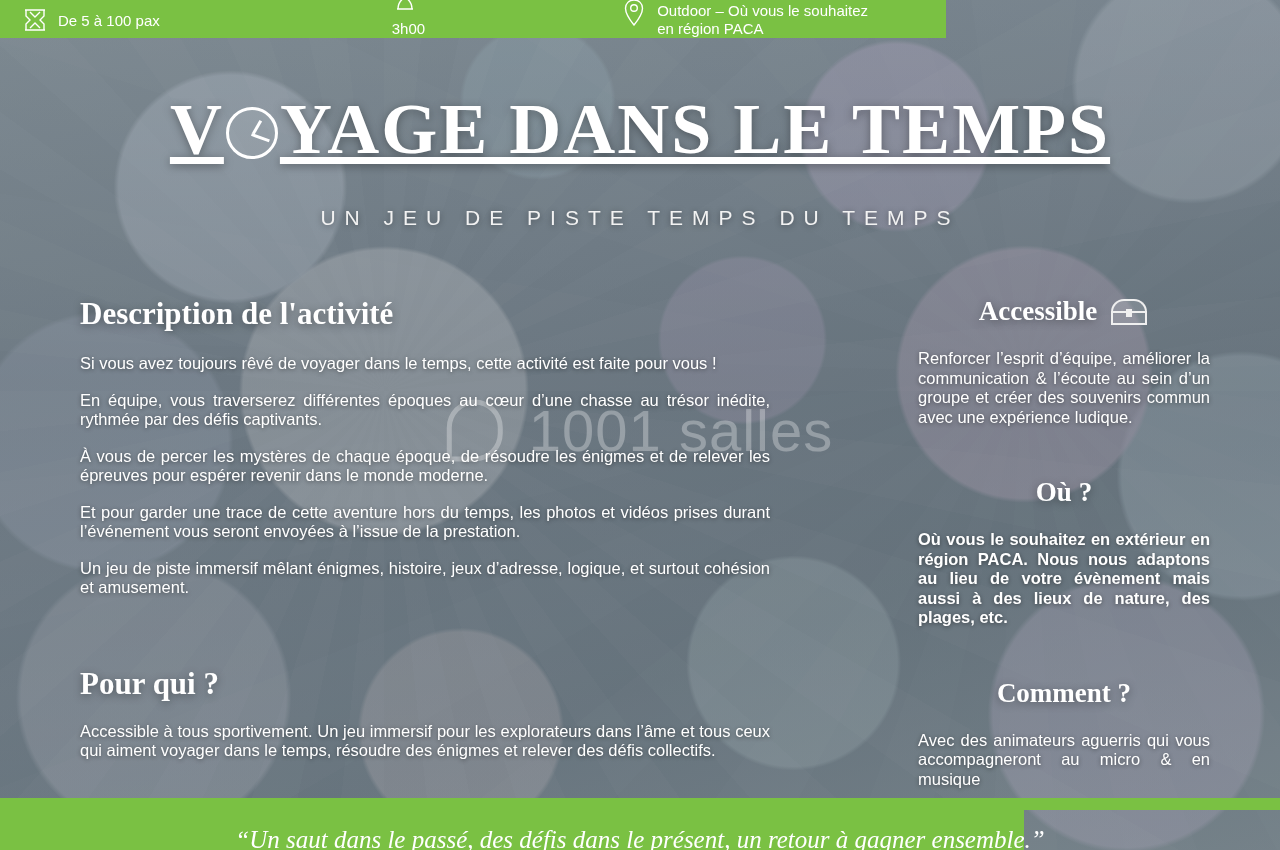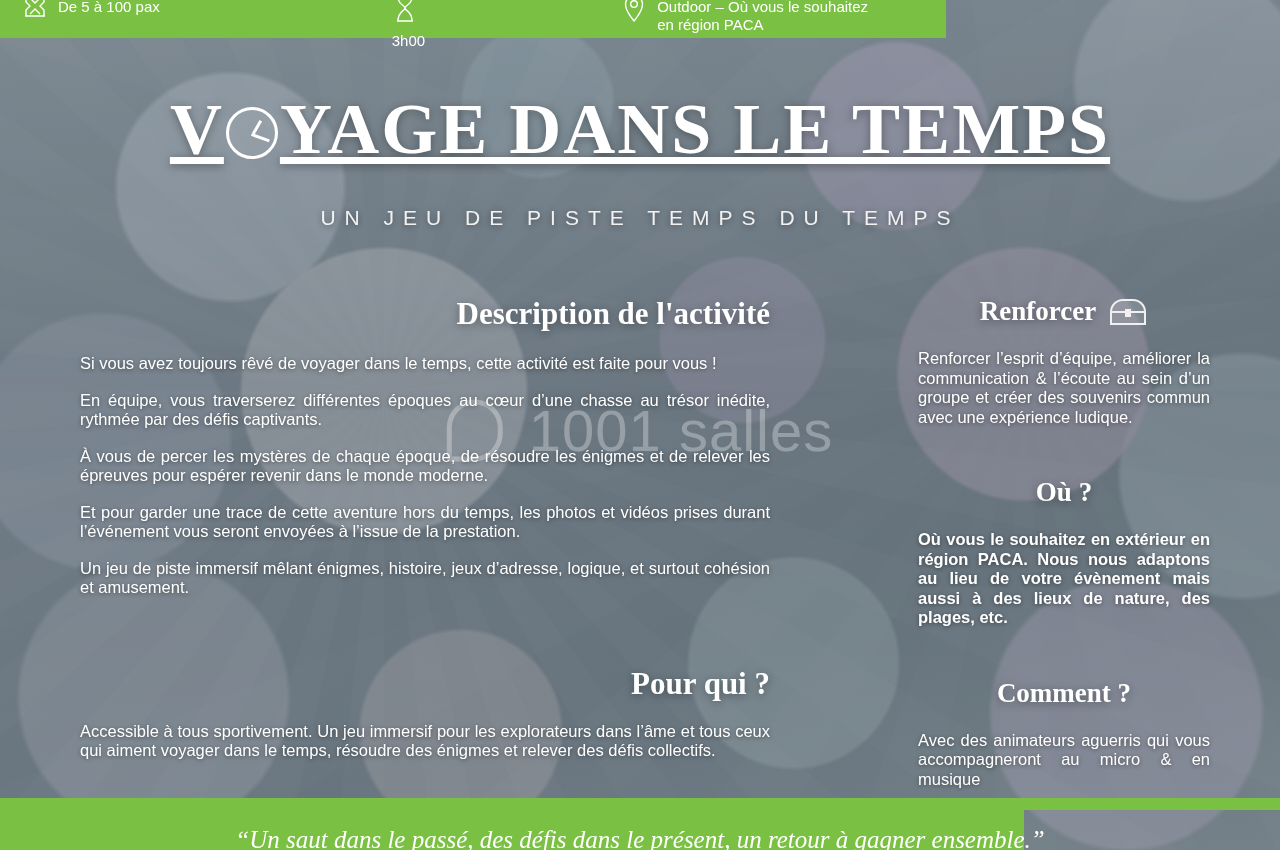--- a/index.html
+++ b/index.html
@@ -38,21 +38,21 @@
   }
   #shade {
     position:absolute; inset:0;
     background:linear-gradient(180deg, rgba(60,72,82,.30) 0%, rgba(60,72,82,.42) 45%, rgba(60,72,82,.35) 100%);
   }
 
   
   .topbar {
     position:absolute; top:0; left:0; width:946px; height:38px;
     background:#7ac143;
-    display:flex; align-items:flex-start; color:#fff;
+    display:flex; align-items:flex-end; color:#fff;
   }
   .topbar .info { display:flex; align-items:flex-start; gap:10px; }
   .info.pax { margin-left:22px; }
   .info.dur { margin-left:232px;flex-direction:column; }
   .info.loc { margin-left:196px; }
   .info .txt { font-size:15px; line-height:18px; white-space:pre-line; margin-top:-2px;}
   .ico { width:26px; height:30px; flex:0 0 26px; margin-top:-6px; }
 
   
   .title {
@@ -80,21 +80,21 @@
   }
 
   
   .col-left  { position:absolute; left:80px;  top:296px; width:690px; color:#fff; }
   .col-right { position:absolute; left:918px; top:296px; width:292px; color:#fff; }
 
   h2.heading {
     font-family:"Liberation Serif", serif;
     font-weight:700; color:#fff; text-shadow:0 2px 8px rgba(0,0,0,.35);
   }
-  .col-left h2.heading { font-size:31px; text-align:right; }
+  .col-left h2.heading { font-size:31px; text-align:left; }
   .col-right h2.heading { font-size:27px; text-align:center; }
 
   p.body {
     font-size:16.5px; line-height:19.5px; color:#fff; text-align:justify;
     text-shadow:0 1px 4px rgba(0,0,0,.45);
   }
   p.body + p.body { margin-top:17px; }
   .tight + .tight { margin-top:0; }
 
   .blk-desc    { margin-top:22px; }
@@ -202,21 +202,21 @@
   </div>
 
   <div class="blk-pourqui">
     <h2 class="heading pourqui-title">Pour qui ?</h2>
     <p class="body">Accessible à tous sportivement. Un jeu immersif pour les explorateurs dans l’âme et tous ceux qui aiment voyager dans le temps, résoudre des énigmes et relever des défis collectifs.</p>
   </div>
 </div>
 
 <div class="col-right">
   <div class="heading-row">
-    <h2 class="heading">Renforcer</h2>
+    <h2 class="heading">Accessible</h2>
     <span class="chest">
       <span class="lid"></span>
         <span class="box"></span>
         <span class="lock"></span>
     </span>
   </div>
   <p class="body blk-obj">Renforcer l’esprit d’équipe, améliorer la communication &amp; l’écoute au sein d’un groupe et créer des souvenirs commun avec une expérience ludique.</p>
 
   <h2 class="heading blk-ou-h">Où ?</h2>
   <p class="body blk-ou">Où vous le souhaitez en extérieur en région PACA. Nous nous adaptons au lieu de votre évènement mais aussi à des lieux de nature, des plages, etc.</p>

